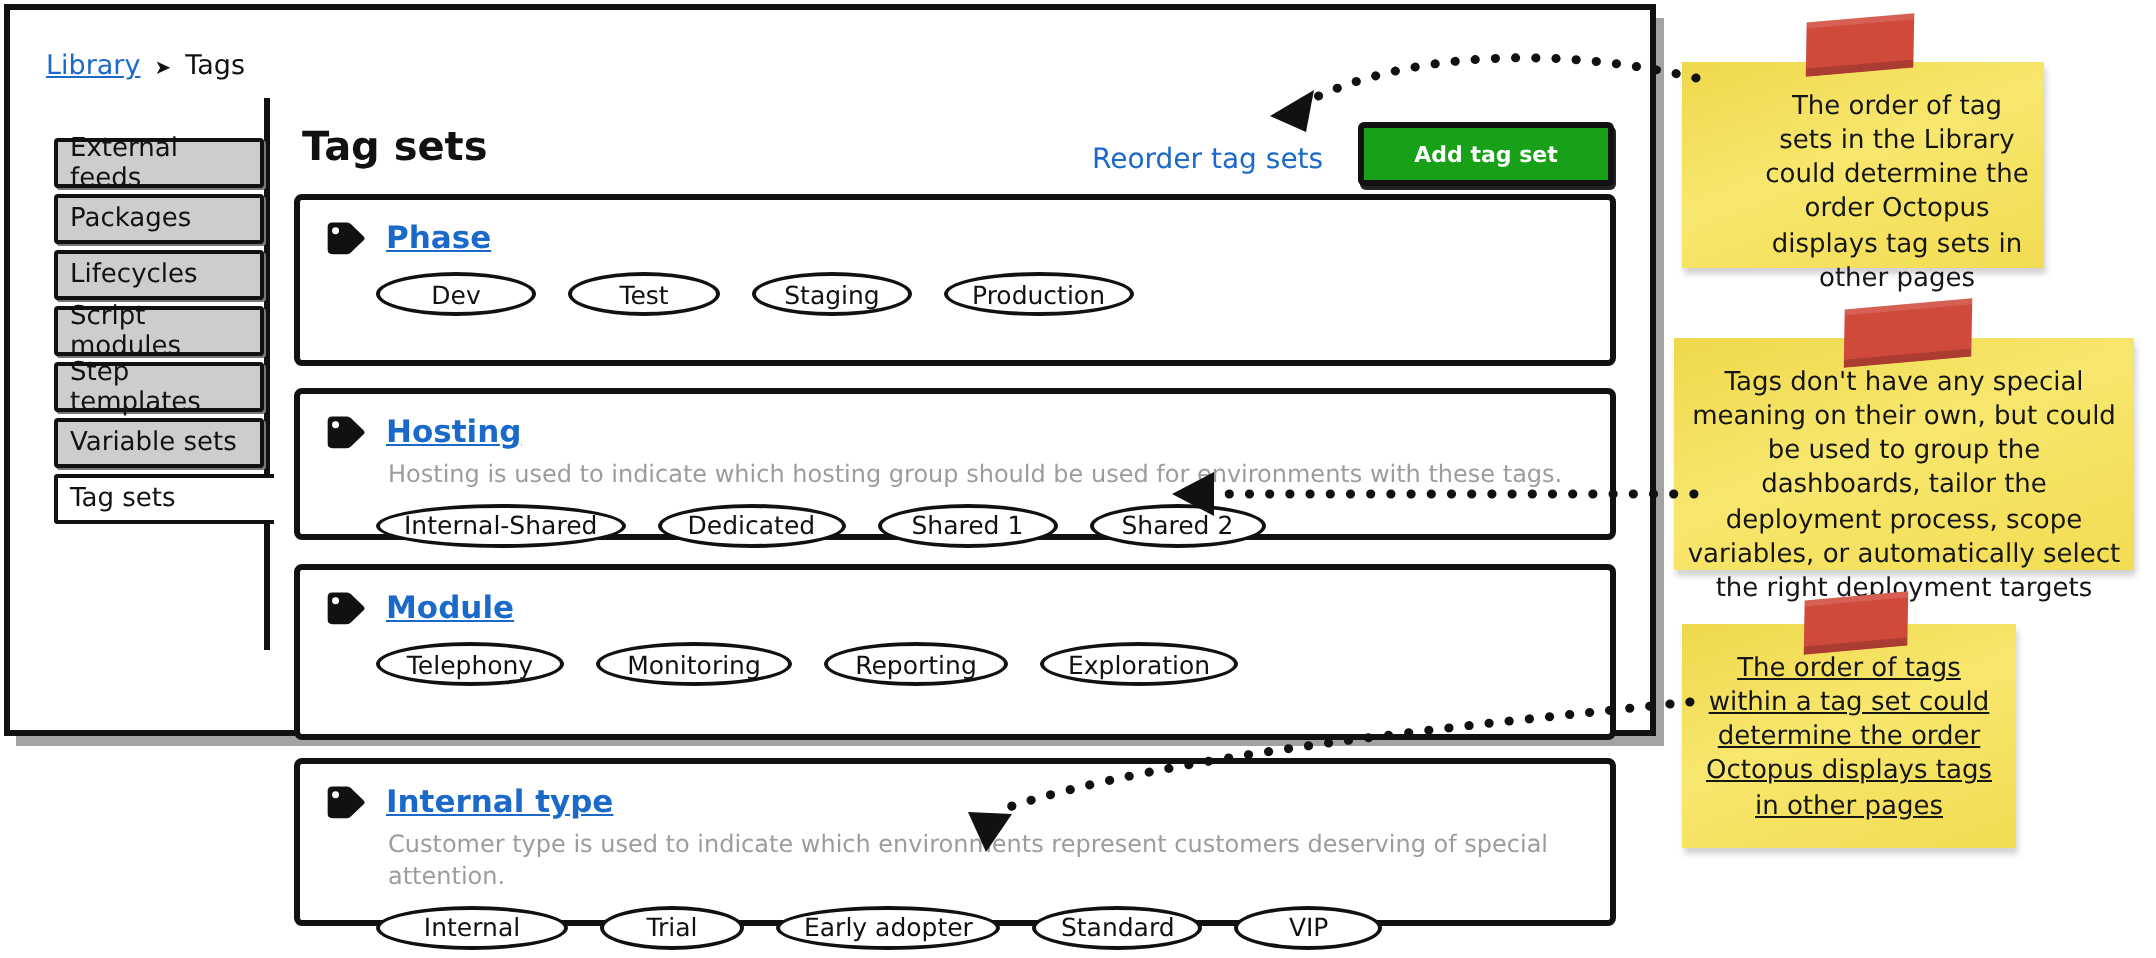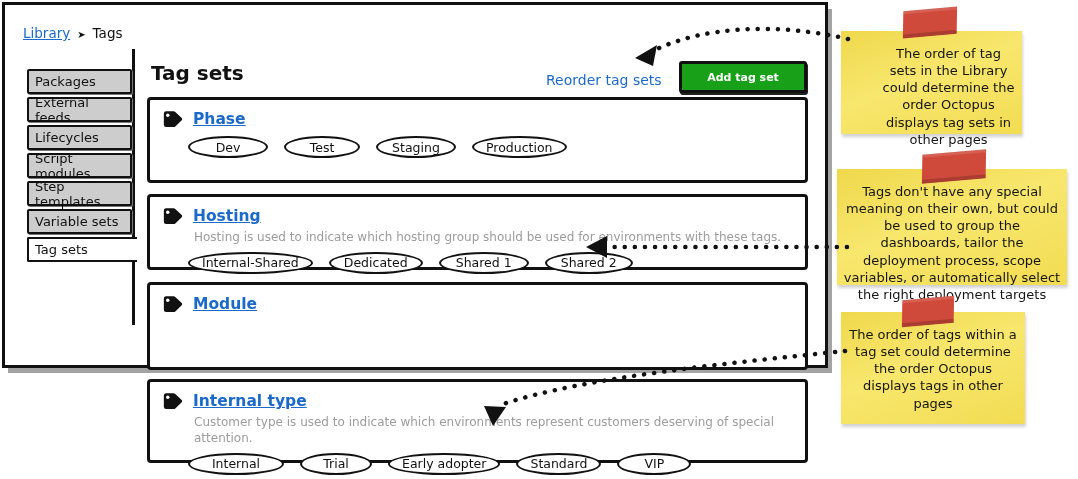--- a/index.html
+++ b/index.html
@@ -81,21 +81,21 @@
   .note{
     position:absolute;
     background:linear-gradient(160deg,#efd84b 0%,#f8e76e 45%,#f2dc52 100%);
     box-shadow:1px 3px 3px rgba(0,0,0,0.18);
     font-size:13px;line-height:1.32;text-align:center;color:#151515;
     display:flex;align-items:flex-start;justify-content:center;
   }
   .note .note-text{padding:14px 6px 6px 6px;}
   .note-1{left:841px;top:31px;width:181px;height:103px;padding-left:34px;}
   .note-2{left:837px;top:169px;width:230px;height:116px;}
-  .note-3{left:841px;top:312px;width:184px;height:112px;}
+  .note-3{left:841px;top:312px;width:167px;height:112px;text-decoration:underline;}
   .tape{
     position:absolute;background:var(--tape-red);
     box-shadow:inset 0 -4px 0 rgba(0,0,0,0.18), inset 0 3px 0 rgba(255,255,255,0.12);
     transform:rotate(-5deg) skewX(-6deg);
   }
   .tape-1{left:903px;top:9px;width:54px;height:27px;}
   .tape-2{left:922px;top:152px;width:64px;height:29px;}
   .tape-3{left:902px;top:298px;width:52px;height:27px;}
 
   
@@ -108,22 +108,22 @@
 
   <div class="breadcrumb">
     <span class="link">Library</span>
     <span class="sep">➤</span>
     <span>Tags</span>
   </div>
 
   <div class="tab-edge"></div>
 
   <div class="tabs">
+    <div class="tab">External feeds</div>
     <div class="tab">Packages</div>
-    <div class="tab">External feeds</div>
     <div class="tab">Lifecycles</div>
     <div class="tab">Script modules</div>
     <div class="tab">Step templates</div>
     <div class="tab">Variable sets</div>
     <div class="tab selected">Tag sets</div>
   </div>
 
   <div class="page-title">Tag sets</div>
   <span class="reorder-link">Reorder tag sets</span>
   <button class="add-btn">Add tag set</button>
@@ -167,20 +167,26 @@
 
   <div class="card card-3">
     <div class="card-title-row">
       <span>
         <svg class="tag-ico" viewBox="0 0 24 24">
             <path d="M2 6 Q2 3.5 4.5 3.5 L12.5 3.5 Q13.8 3.5 14.8 4.5 L21.5 11 Q22.8 12.2 21.5 13.4 L14.8 19.8 Q13.8 20.8 12.5 20.8 L4.5 20.8 Q2 20.8 2 18.3 Z" fill="#111"></path>
             <circle cx="6.3" cy="8" r="1.9" fill="#fff"></circle>
           </svg>
       </span>
       <span class="card-title">Module</span>
+    </div>
+    <div class="pill-row">
+      <span class="pill" style="min-width:94px">Telephony</span>
+      <span class="pill" style="min-width:98px">Monitoring</span>
+      <span class="pill" style="min-width:92px">Reporting</span>
+      <span class="pill" style="min-width:96px">Exploration</span>
     </div>
   </div>
 
   <div class="card card-4">
     <div class="card-title-row">
       <span>
         <svg class="tag-ico" viewBox="0 0 24 24">
             <path d="M2 6 Q2 3.5 4.5 3.5 L12.5 3.5 Q13.8 3.5 14.8 4.5 L21.5 11 Q22.8 12.2 21.5 13.4 L14.8 19.8 Q13.8 20.8 12.5 20.8 L4.5 20.8 Q2 20.8 2 18.3 Z" fill="#111"></path>
             <circle cx="6.3" cy="8" r="1.9" fill="#fff"></circle>
           </svg>

